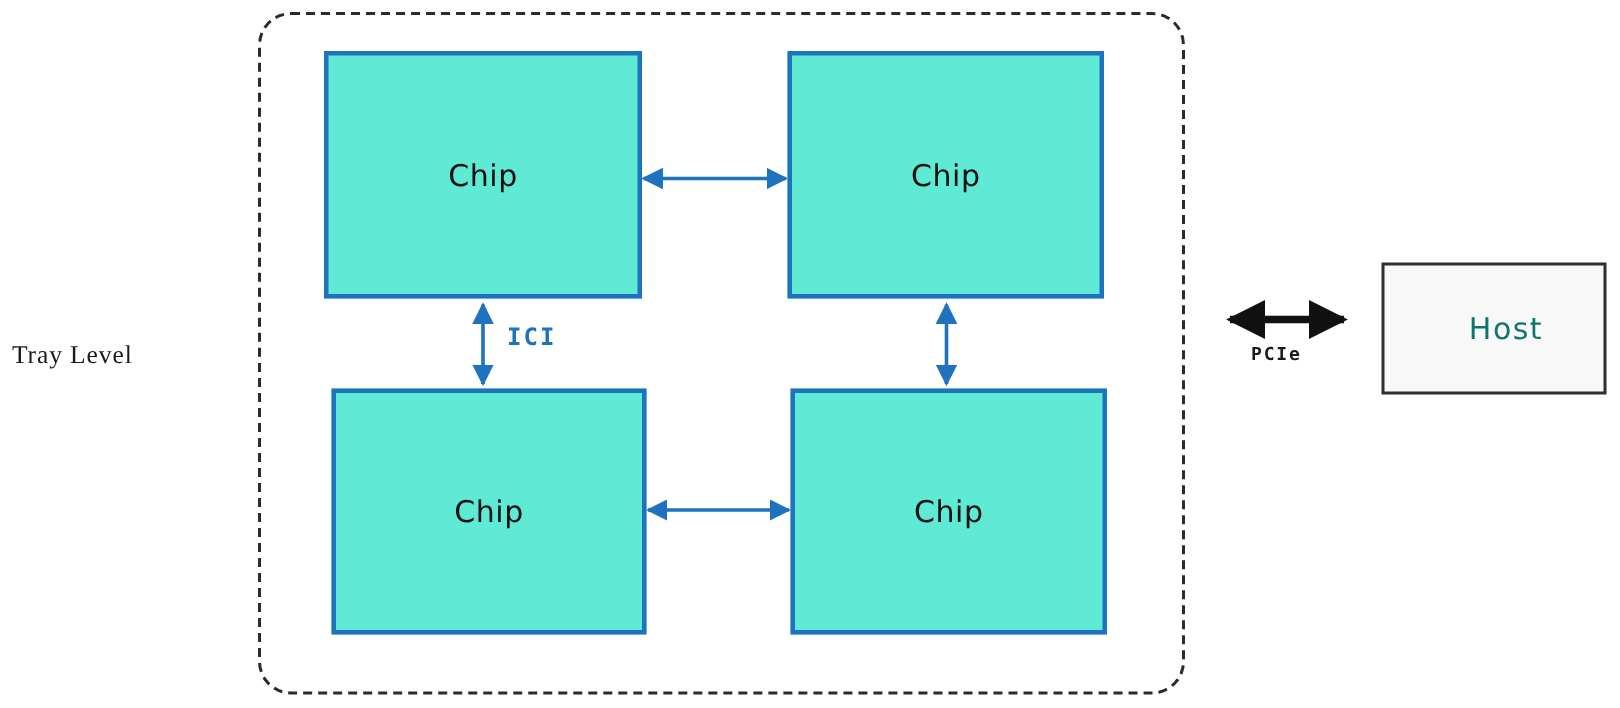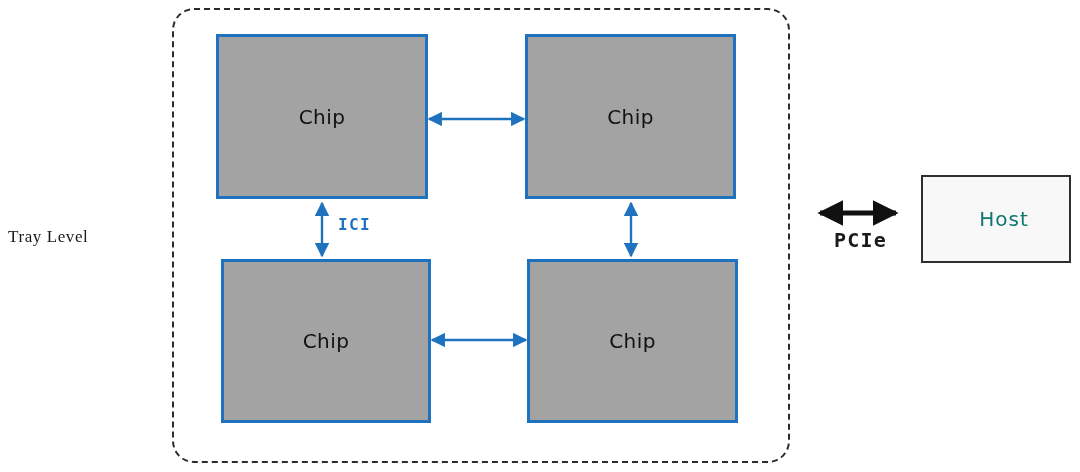--- a/index.html
+++ b/index.html
@@ -34,21 +34,21 @@
     border-radius: 22px;
     box-sizing: border-box;
     background: transparent;
   }
 
   
   .chip-box {
     position: absolute;
     box-sizing: border-box;
     border: 3px solid #1f72bd;
-    background: #a3a3a3;
+    background: #5eead4;
     display: flex;
     align-items: center;
     justify-content: center;
   }
   .chip-label {
     font-family: "DejaVu Sans", sans-serif;
     font-size: 20px;
     color: #111111;
     letter-spacing: 0.4px;
     line-height: 1;
@@ -95,21 +95,21 @@
   }
   #tray-level-label {
     left: 8px;
     top: 228px;
     font-size: 17px;
     letter-spacing: 0.6px;
   }
   #pcie-label {
     left: 834px;
     top: 230px;
-    font-size: 20px;
+    font-size: 12px;
     letter-spacing: 1.2px;
     font-family: "DejaVu Sans Mono", monospace;
     font-weight: 600;
   }
   #ici-label {
     left: 338px;
     top: 217px;
     font-size: 16px;
     letter-spacing: 1.4px;
     color: #1f72bd;

